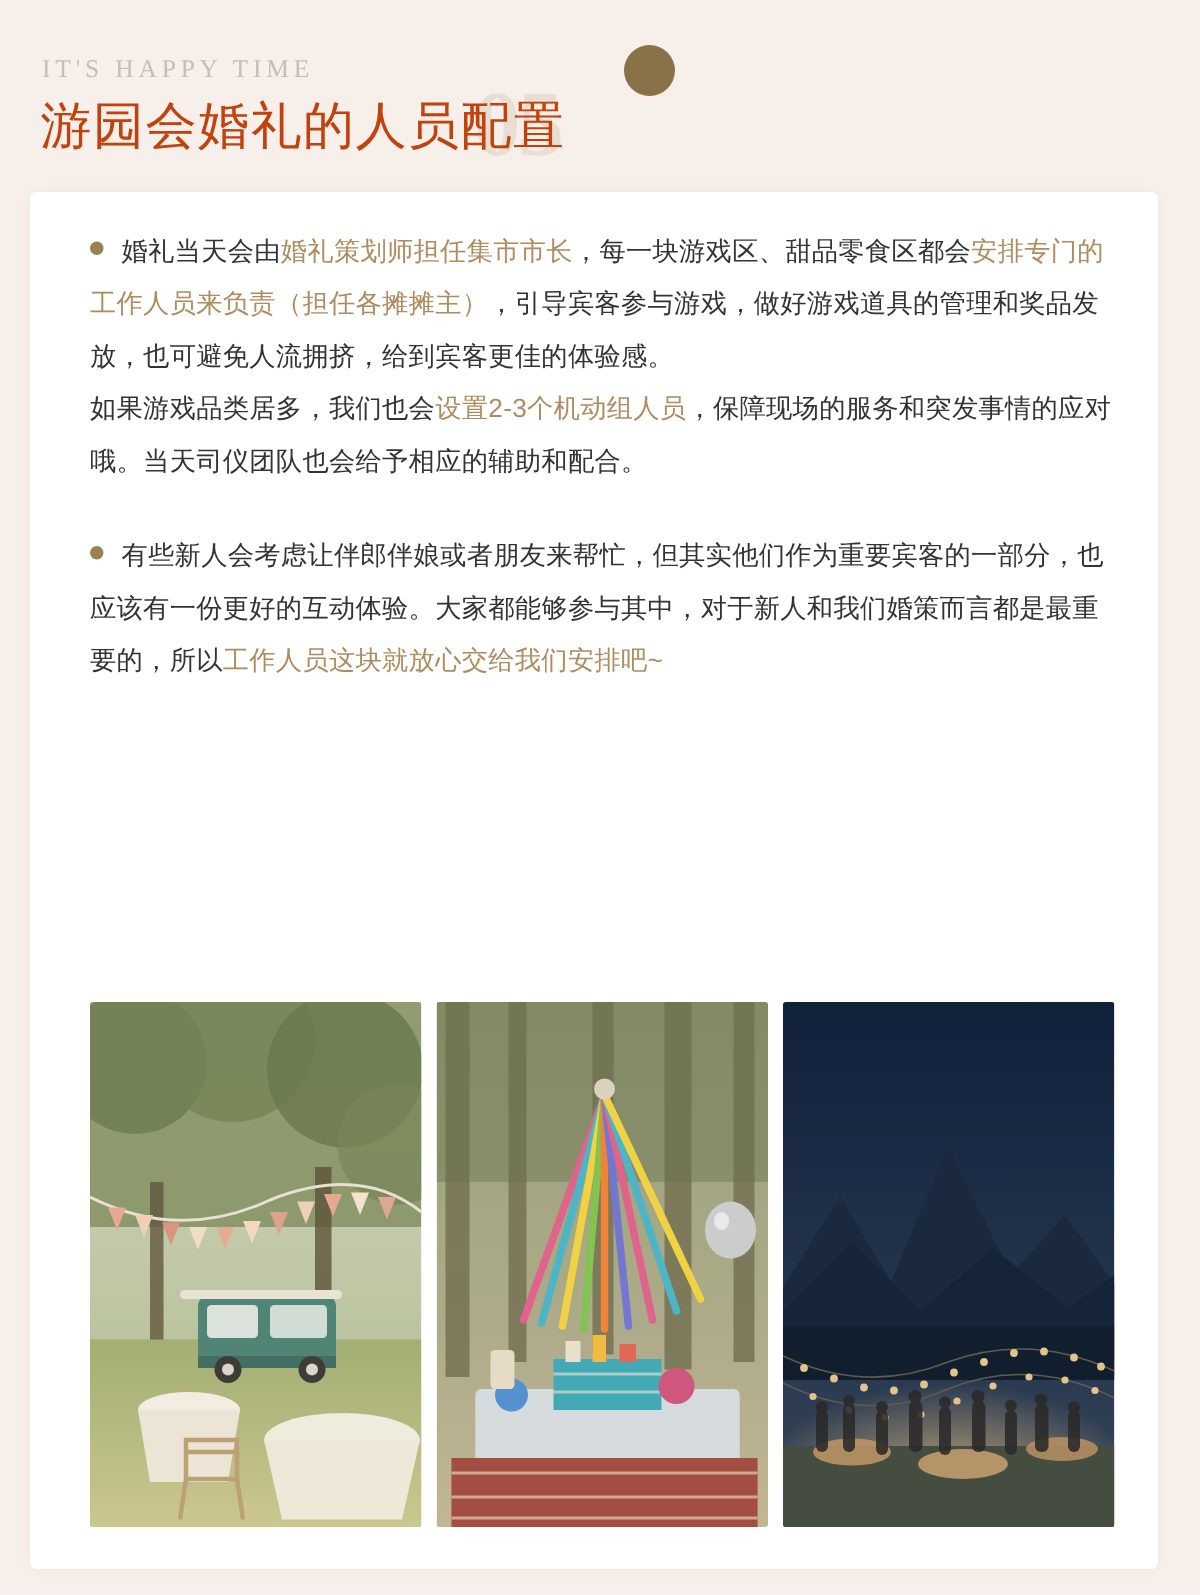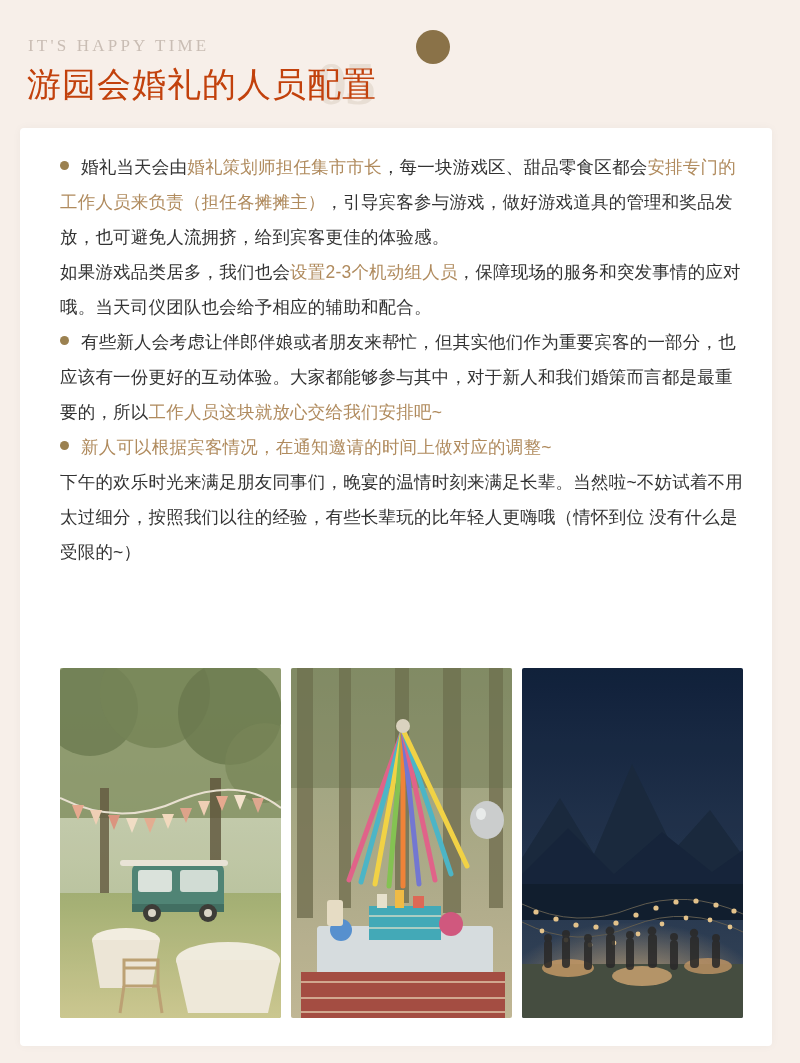--- a/index.html
+++ b/index.html
@@ -87,21 +87,21 @@
     left: 40px;
     top: 22px;
     width: 686px;
     font-size: 17.5px;
     line-height: 35px;
     color: #333333;
     letter-spacing: 0.2px;
   }
 
   .para { margin: 0 0 0 0; }
-  .para.spaced { }
+  .para.spaced { margin-top: 28px; }
 
   .bullet {
     display: inline-block;
     width: 9px;
     height: 9px;
     border-radius: 50%;
     background: #9b8150;
     margin-right: 12px;
     vertical-align: 3px;
   }
@@ -154,24 +154,20 @@
 
       <p class="para">
         <span class="bullet"></span><span>婚礼当天会由</span><span class="hl">婚礼策划师担任集市市长</span><span>，每一块游戏区、甜品零食区都会</span><span class="hl">安排专门的工作人员来负责（担任各摊摊主）</span><span>，引导宾客参与游戏，做好游戏道具的管理和奖品发放，也可避免人流拥挤，给到宾客更佳的体验感。</span><br>
         <span>如果游戏品类居多，我们也会</span><span class="hl">设置2-3个机动组人员</span><span>，保障现场的服务和突发事情的应对哦。当天司仪团队也会给予相应的辅助和配合。</span>
       </p>
 
       <p class="para spaced">
         <span class="bullet"></span><span>有些新人会考虑让伴郎伴娘或者朋友来帮忙，但其实他们作为重要宾客的一部分，也应该有一份更好的互动体验。大家都能够参与其中，对于新人和我们婚策而言都是最重要的，所以</span><span class="hl">工作人员这块就放心交给我们安排吧~</span>
       </p>
 
-      <p class="para spaced">
-        <span class="bullet"></span><span class="hl">新人可以根据宾客情况，在通知邀请的时间上做对应的调整~</span><br>
-        <span>下午的欢乐时光来满足朋友同事们，晚宴的温情时刻来满足长辈。当然啦~不妨试着不用太过细分，按照我们以往的经验，有些长辈玩的比年轻人更嗨哦（情怀到位 没有什么是受限的~）</span>
-      </p>
 
     </div>
 
     <div class="photos">
 
       <div class="photo">
         <svg width="221" height="350" viewBox="0 0 221 350" xmlns="http://www.w3.org/2000/svg" aria-hidden="true">
           <defs>
             <linearGradient id="sky1" x1="0" y1="0" x2="0" y2="1">
               <stop offset="0%" stop-color="#cfd6bc"></stop>

